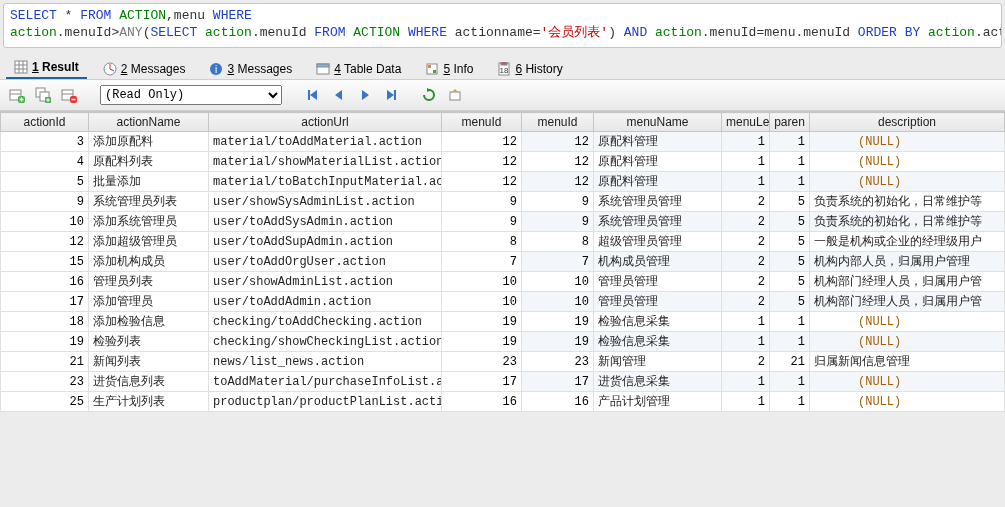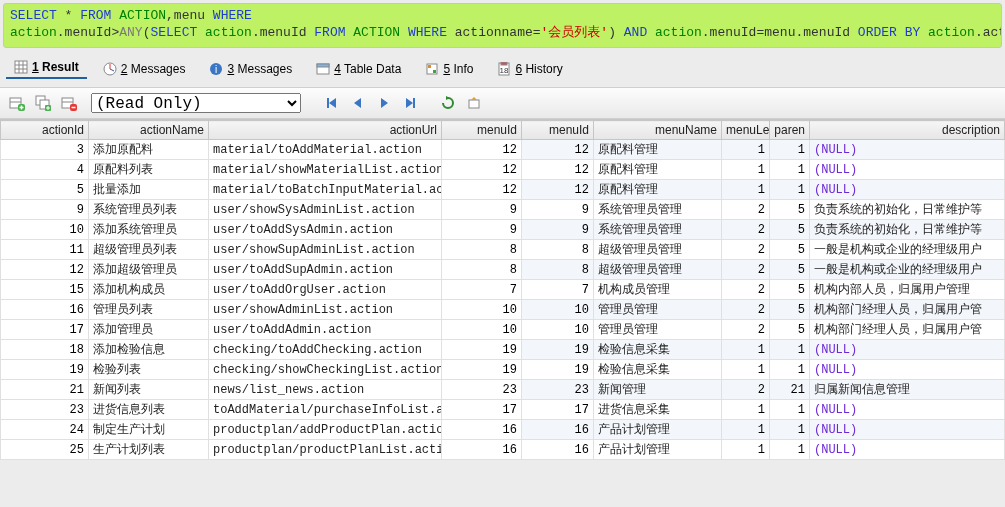--- a/index.html
+++ b/index.html
@@ -5,42 +5,42 @@
   html, body {
     margin: 0;
     padding: 0;
     font-family: "Segoe UI", Tahoma, Arial, sans-serif;
     font-size: 12px;
     background: #ececec;
     width: 1005px;
     overflow: hidden;
   }
   .sql-editor {
-    background: #bef264;
+    background: #ffffff;
     border: 1px solid #c6c6c6;
     border-radius: 3px;
     margin: 3px;
     padding: 3px 6px 6px 6px;
     font-family: "Courier New", monospace;
     font-size: 13px;
     line-height: 17px;
     white-space: nowrap;
     overflow: hidden;
   }
   .kw-blue  { color: #1e3ccf; }
   .kw-green { color: #008000; }
   .kw-red   { color: #cc0000; }
   .kw-gray  { color: #7a7a7a; }
   .plain    { color: #333; }
 
   .tabs-row {
     display: flex;
     align-items: flex-end;
     gap: 8px;
-    padding: 6px 6px 8px 6px;
+    padding: 6px 6px 0 6px;
   }
   .tab-item {
     display: flex;
     align-items: center;
     gap: 4px;
     padding: 3px 8px;
     cursor: pointer;
   }
   .tab-active {
     border-bottom: 2px solid #2261a0;
@@ -68,59 +68,59 @@
   .tool-btn {
     width: 20px;
     height: 20px;
     display: flex;
     align-items: center;
     justify-content: center;
     border: 1px solid transparent;
     border-radius: 3px;
   }
   .dropdown {
-    margin-left: 7px;
+    margin-left: 16px;
     height: 20px;
     font-family: "Courier New", monospace;
-    font-size: 16px;
-    width: 210px;
+    font-size: 12px;
+    width: 182px;
   }
   .grid-wrap {
     background: #ffffff;
     border-top: 1px solid #c6c6c6;
   }
   table.grid {
     border-collapse: collapse;
     table-layout: fixed;
     width: 1005px;
     font-family: "Courier New", monospace;
     font-size: 12px;
     color: #222;
   }
   table.grid th {
     background: linear-gradient(#f5f5f5,#e6e6e6);
     border: 1px solid #c6c6c6;
     padding: 2px 4px;
-    text-align: right;
+    text-align: center;
     font-weight: normal;
     font-family: "Segoe UI", Tahoma, Arial, sans-serif;
     white-space: nowrap;
     overflow: hidden;
   }
   table.grid td {
     border: 1px solid #e0e0e0;
     padding: 1px 4px;
     white-space: nowrap;
     overflow: hidden;
     height: 17px;
     background: #ffffff;
   }
   table.grid tr:nth-child(odd) td.alt { background: #f3f6fb; }
   table.grid td.num { text-align: right; color: #000; }
-  .null { color: #6d28d9; }
+  .null { color: #a16207; margin-left: 44px; }
 </style>
 </head>
 <body>
 
 <div class="sql-editor">
   <div id="sql-line-1"><span class="kw-blue">SELECT </span><span class="plain">* </span><span class="kw-blue">FROM </span><span class="kw-green">ACTION</span><span class="plain">,menu </span><span class="kw-blue">WHERE</span></div>
   <div id="sql-line-2"><span class="kw-green">action</span><span class="plain">.menuId&gt;</span><span class="kw-gray">ANY</span><span class="plain">(</span><span class="kw-blue">SELECT </span><span class="kw-green">action</span><span class="plain">.menuId </span><span class="kw-blue">FROM </span><span class="kw-green">ACTION </span><span class="kw-blue">WHERE </span><span class="plain">actionname=</span><span class="kw-red">'会员列表'</span><span class="plain">) </span><span class="kw-blue">AND </span><span class="kw-green">action</span><span class="plain">.menuId=menu.menuId </span><span class="kw-blue">ORDER BY </span><span class="kw-green">action</span><span class="plain">.actionId;</span></div>
 </div>
 
 <div class="tabs-row">
@@ -330,31 +330,20 @@
           <td>添加系统管理员</td>
           <td>user/toAddSysAdmin.action</td>
           <td class="num">9</td>
           <td class="num alt">9</td>
           <td class="alt">系统管理员管理</td>
           <td class="num alt">2</td>
           <td class="num alt">5</td>
           <td class="alt">负责系统的初始化，日常维护等</td>
         </tr>
         <tr>
-          <td class="num">11</td>
-          <td>超级管理员列表</td>
-          <td>user/showSupAdminList.action</td>
-          <td class="num">8</td>
-          <td class="num alt">8</td>
-          <td class="alt">超级管理员管理</td>
-          <td class="num alt">2</td>
-          <td class="num alt">5</td>
-          <td class="alt">一般是机构或企业的经理级用户</td>
-        </tr>
-        <tr>
           <td class="num">12</td>
           <td>添加超级管理员</td>
           <td>user/toAddSupAdmin.action</td>
           <td class="num">8</td>
           <td class="num alt">8</td>
           <td class="alt">超级管理员管理</td>
           <td class="num alt">2</td>
           <td class="num alt">5</td>
           <td class="alt">一般是机构或企业的经理级用户</td>
         </tr>
@@ -429,31 +418,20 @@
           <td>进货信息列表</td>
           <td>toAddMaterial/purchaseInfoList.ac</td>
           <td class="num">17</td>
           <td class="num alt">17</td>
           <td class="alt">进货信息采集</td>
           <td class="num alt">1</td>
           <td class="num alt">1</td>
           <td class="alt"><span class="null">(NULL)</span></td>
         </tr>
         <tr>
-          <td class="num">24</td>
-          <td>制定生产计划</td>
-          <td>productplan/addProductPlan.actio</td>
-          <td class="num">16</td>
-          <td class="num alt">16</td>
-          <td class="alt">产品计划管理</td>
-          <td class="num alt">1</td>
-          <td class="num alt">1</td>
-          <td class="alt"><span class="null">(NULL)</span></td>
-        </tr>
-        <tr>
           <td class="num">25</td>
           <td>生产计划列表</td>
           <td>productplan/productPlanList.acti</td>
           <td class="num">16</td>
           <td class="num alt">16</td>
           <td class="alt">产品计划管理</td>
           <td class="num alt">1</td>
           <td class="num alt">1</td>
           <td class="alt"><span class="null">(NULL)</span></td>
         </tr>

